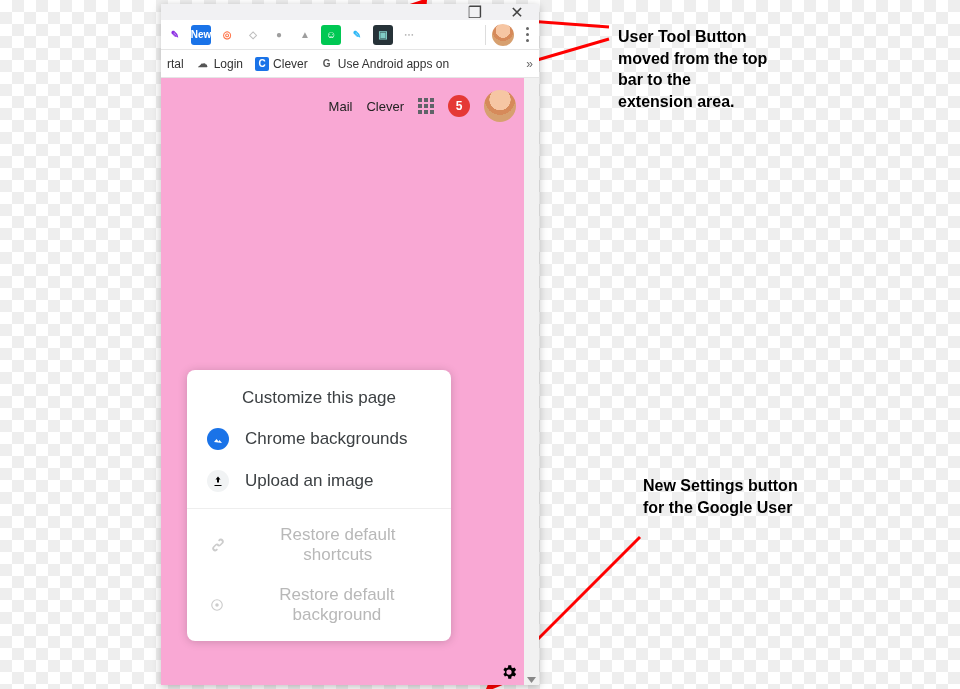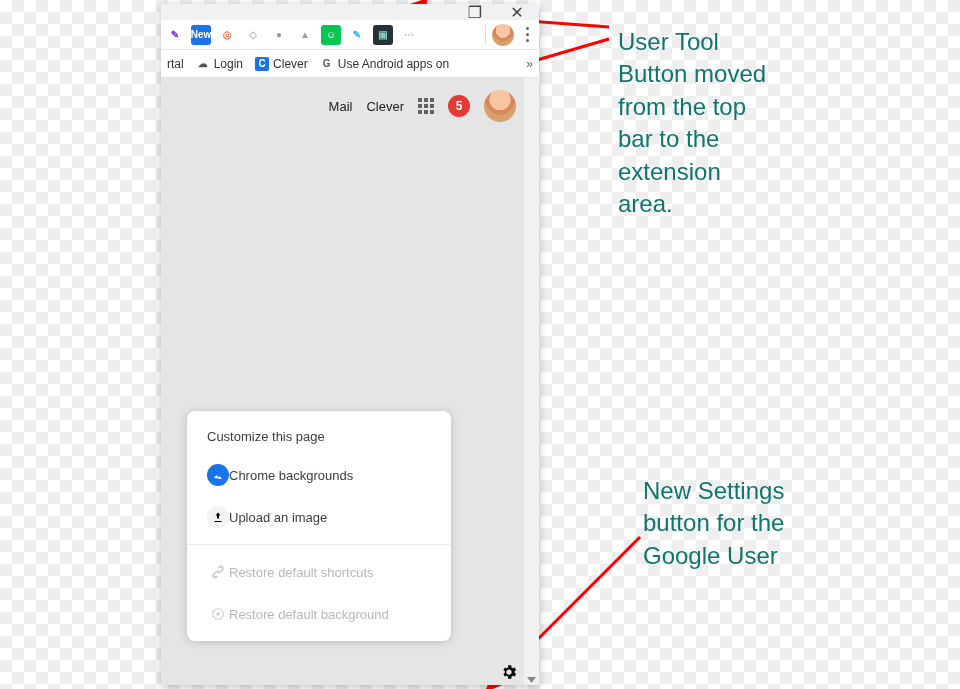--- a/index.html
+++ b/index.html
@@ -24,40 +24,40 @@
   }
   .winbtn { width: 16px; height: 12px; display: flex; align-items: center; justify-content: center; color:#444; }
   .toolbar { height: 30px; display: flex; align-items: center; padding: 0 4px; gap: 6px; border-bottom: 1px solid #e5e5e5; background:#fff; }
   .ext-icon { width: 20px; height: 20px; display:flex; align-items:center; justify-content:center; border-radius:3px; font-size:10px; font-weight:bold; }
   .avatar { width: 22px; height: 22px; border-radius: 50%; background: radial-gradient(circle at 50% 30%, #f6c6a3 0 38%, #d68a5a 39% 55%, #d7a06f 55% 100%); }
   .kebab { display:flex; flex-direction:column; gap:3px; padding:0 6px; }
   .kebab span { width:3px; height:3px; border-radius:50%; background:#666; display:block; }
   .bookbar { height: 28px; display: flex; align-items: center; gap: 7px; padding: 0 6px; font-size: 12px; color:#333; border-bottom: 1px solid #e5e5e5;}
   .bk { display:flex; align-items:center; gap:4px; }
   .page-area { flex:1; position:relative; display:flex; }
-  .page { flex:1; background:#e5e5e5; position:relative; }
+  .page { flex:1; background:#f9a8d4; position:relative;text-align:center; }
   .scrollbar { width:15px; background:#f1f1f1; position:relative; }
   .scrollbar .thumb { position:absolute; inset:0; }
   .header { position:absolute; top:12px; right:8px; display:flex; align-items:center; gap:14px; font-size:13px; color:#222;}
   .grid-icon { display:grid; grid-template-columns:repeat(3,4px); grid-auto-rows:4px; gap:2px;}
   .grid-icon span { background:#5f6368; }
   .badge { width:22px; height:22px; border-radius:50%; background:#e53935; color:#fff; font-size:12px; font-weight:bold; display:flex; align-items:center; justify-content:center;}
   .big-avatar { width:32px; height:32px; border-radius:50%; background: radial-gradient(circle at 50% 30%, #f6c6a3 0 38%, #d68a5a 39% 55%, #d7a06f 55% 100%);}
   .popup {
     position:absolute; left:26px; bottom:44px; width:264px; background:#fff;
     border-radius:8px; box-shadow:0 1px 10px rgba(0,0,0,0.18); padding: 18px 0 6px;
-    font-size:13px;
+    font-size:17px;
   }
   .popup-title { padding:0 20px 10px; color:#3c4043; }
-  .popup-item { display:flex; align-items:center; padding:10px 20px; color:#3c4043; }
+  .popup-item { display:flex; align-items:center; gap:16px; padding:10px 20px; color:#3c4043; }
   .popup-item.disabled { color:#b8b8b8; }
   .popup hr { border:none; border-top:1px solid #eee; margin:6px 0;}
   .circle { width:22px; height:22px; border-radius:50%; display:flex; align-items:center; justify-content:center; font-weight:bold;}
   .gear { position:absolute; right:6px; bottom:4px; width:18px; height:18px; }
-  .caption { position:absolute; font-size:24px; color:#0f766e; line-height:1.35; }
+  .caption { position:absolute; font-size:16px; color:#000000; line-height:1.35;font-weight:bold; }
   .arrow-svg { position:absolute; pointer-events:none; }
   .bk .ic-box { width:14px; height:14px; border-radius:2px; display:flex; align-items:center; justify-content:center;}
 </style>
 </head>
 <body>
 
 <svg class="arrow-svg" style="left:0;top:0" width="960" height="689">
   <defs>
     <marker id="ah" markerWidth="12" markerHeight="10" refX="1" refY="5" orient="auto">
       <polygon points="0,0 12,5 0,10" fill="#ff0000"></polygon>

